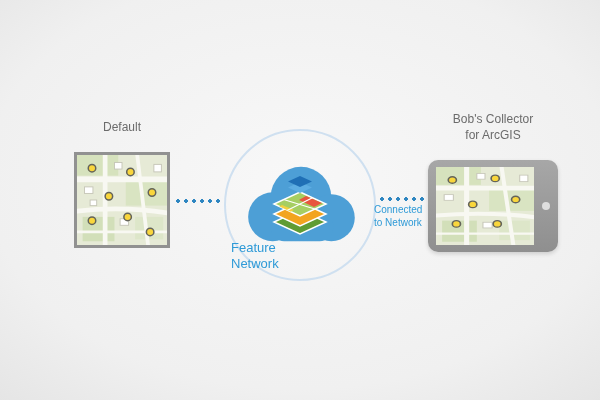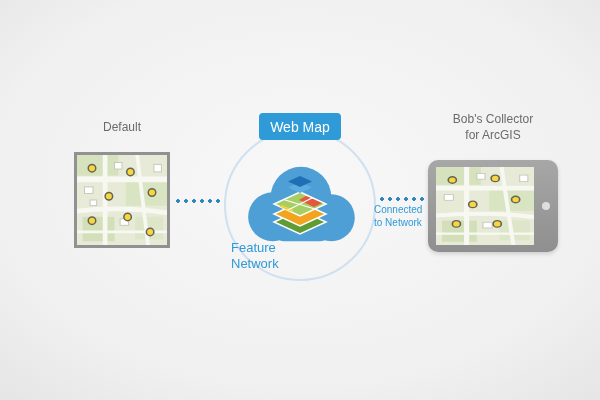--- a/index.html
+++ b/index.html
@@ -151,23 +151,20 @@
         <g stroke="#ffffff" stroke-width="1.2" fill="none">
           <path d="M10 23 L46 34"></path>
           <path d="M42 21 L14 35"></path>
         </g>
       </g>
       <path d="M28 6 L40 11.5 L28 17 L16 11.5 Z" fill="#5dade2"></path>
       <path d="M28 0 L40 5.5 L28 11 L16 5.5 Z" fill="#1f6fb5"></path>
     </svg>
   </div>
 
-  <div class="abs badge" style="left:259px; top:113px; width:82px; height:27px;">
-    <span>Web Map</span>
-  </div>
 
   <div class="abs label-blue preline" style="left:231px; top:240px; width:80px; font-size:13px; line-height:1.25;">Feature
 Network</div>
 
   <div class="abs dotted" style="left:378px; top:197px; width:52px;"></div>
 
   <div class="abs label-blue preline" style="left:374px; top:203px; width:60px; font-size:10px; line-height:1.3;">Connected
 to Network</div>
 
   <div class="abs label-gray preline" style="left:426px; top:112px; width:134px;">Bob's Collector

